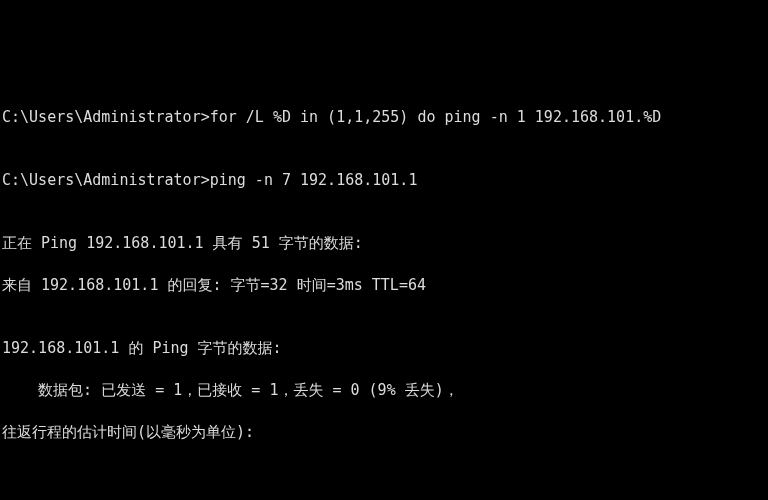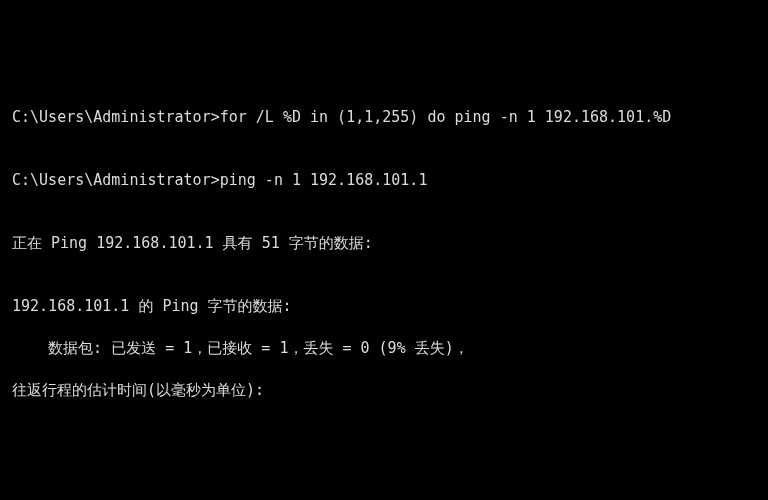--- a/index.html
+++ b/index.html
@@ -11,33 +11,34 @@
       line-height: 1.4;
       width: 768px;
       height: 500px;
       overflow: hidden;
       padding: 2px 2px;
       white-space: pre;
     }
     .terminal {
       color: #dcdcdc;
     }
-    .line { display: block; margin-left: 10px; }
+    .line { display: block; }
   </style>
 </head>
 <body>
 
 
 
 <div class="terminal">
 <span class="line"><span>C:\Users\Administrator&gt;</span><span>for /L %D in (1,1,255) do ping -n 1 192.168.101.%D</span></span>
 <span class="line"></span>
-<span class="line"><span>C:\Users\Administrator&gt;</span><span>ping -n 1 192.168.101.1</span></span>
+<span class="line"><span>C:\Users\Administrator&gt;</span><span>ping -n 7 192.168.101.1</span></span>
 <span class="line"></span>
 <span class="line">正在 Ping 192.168.101.1 具有 51 字节的数据:</span>
+<span class="line">来自 192.168.101.1 的回复: 字节=32 时间=3ms TTL=64</span>
 <span class="line"></span>
 <span class="line">192.168.101.1 的 Ping 字节的数据:</span>
 <span class="line">    数据包: 已发送 = 1，已接收 = 1，丢失 = 0 (9% 丢失)，</span>
 <span class="line">往返行程的估计时间(以毫秒为单位):</span>
 <span class="line"></span>
 
 <span class="line"></span>
 
 
 <span class="line"></span>

